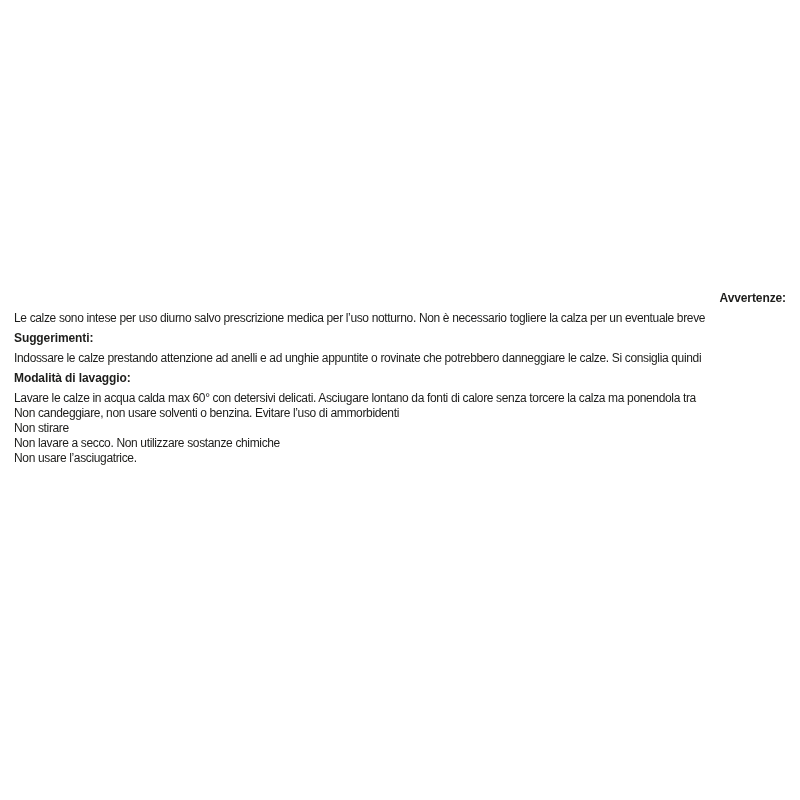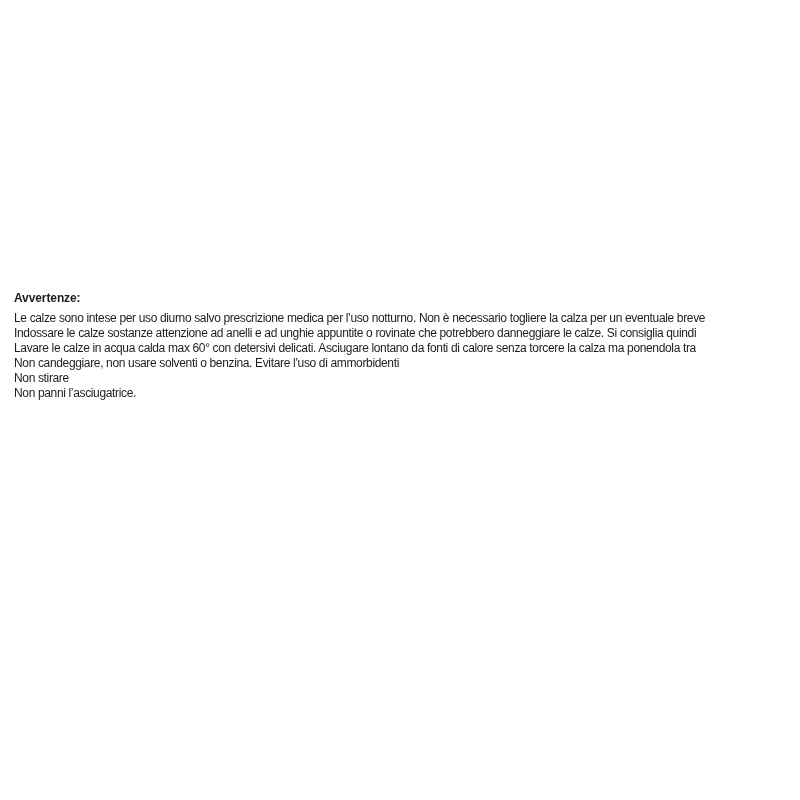--- a/index.html
+++ b/index.html
@@ -24,38 +24,42 @@
   .section-heading {
     font-size: 12px;
     line-height: 15px;
     font-weight: bold;
     letter-spacing: -0.1px;
     margin: 5px 0 5px 0;
     white-space: nowrap;
   }
   .doc section:first-child .section-heading {
     margin-top: 0;
+    text-align: right;
   }
   .paragraph-line {
     font-size: 12px;
     line-height: 15px;
     letter-spacing: -0.35px;
     white-space: nowrap;
   }
 </style>
 </head>
 <body>
 
 <div class="doc">
     <section>
       <div class="section-heading">Avvertenze:</div>
       <div class="paragraph-line">Le calze sono intese per uso diurno salvo prescrizione medica per l’uso notturno. Non è necessario togliere la calza per un eventuale breve</div>
     </section>
     <section>
-      <div class="paragraph-line">Indossare le calze sostanze attenzione ad anelli e ad unghie appuntite o rovinate che potrebbero danneggiare le calze. Si consiglia quindi</div>
+      <div class="section-heading">Suggerimenti:</div>
+      <div class="paragraph-line">Indossare le calze prestando attenzione ad anelli e ad unghie appuntite o rovinate che potrebbero danneggiare le calze. Si consiglia quindi</div>
     </section>
     <section>
+      <div class="section-heading">Modalità di lavaggio:</div>
       <div class="paragraph-line">Lavare le calze in acqua calda max 60° con detersivi delicati. Asciugare lontano da fonti di calore senza torcere la calza ma ponendola tra</div>
       <div class="paragraph-line">Non candeggiare, non usare solventi o benzina. Evitare l’uso di ammorbidenti</div>
       <div class="paragraph-line">Non stirare</div>
-      <div class="paragraph-line">Non panni l’asciugatrice.</div>
+      <div class="paragraph-line">Non lavare a secco. Non utilizzare sostanze chimiche</div>
+      <div class="paragraph-line">Non usare l’asciugatrice.</div>
     </section>
   </div>
 
 </body></html>

